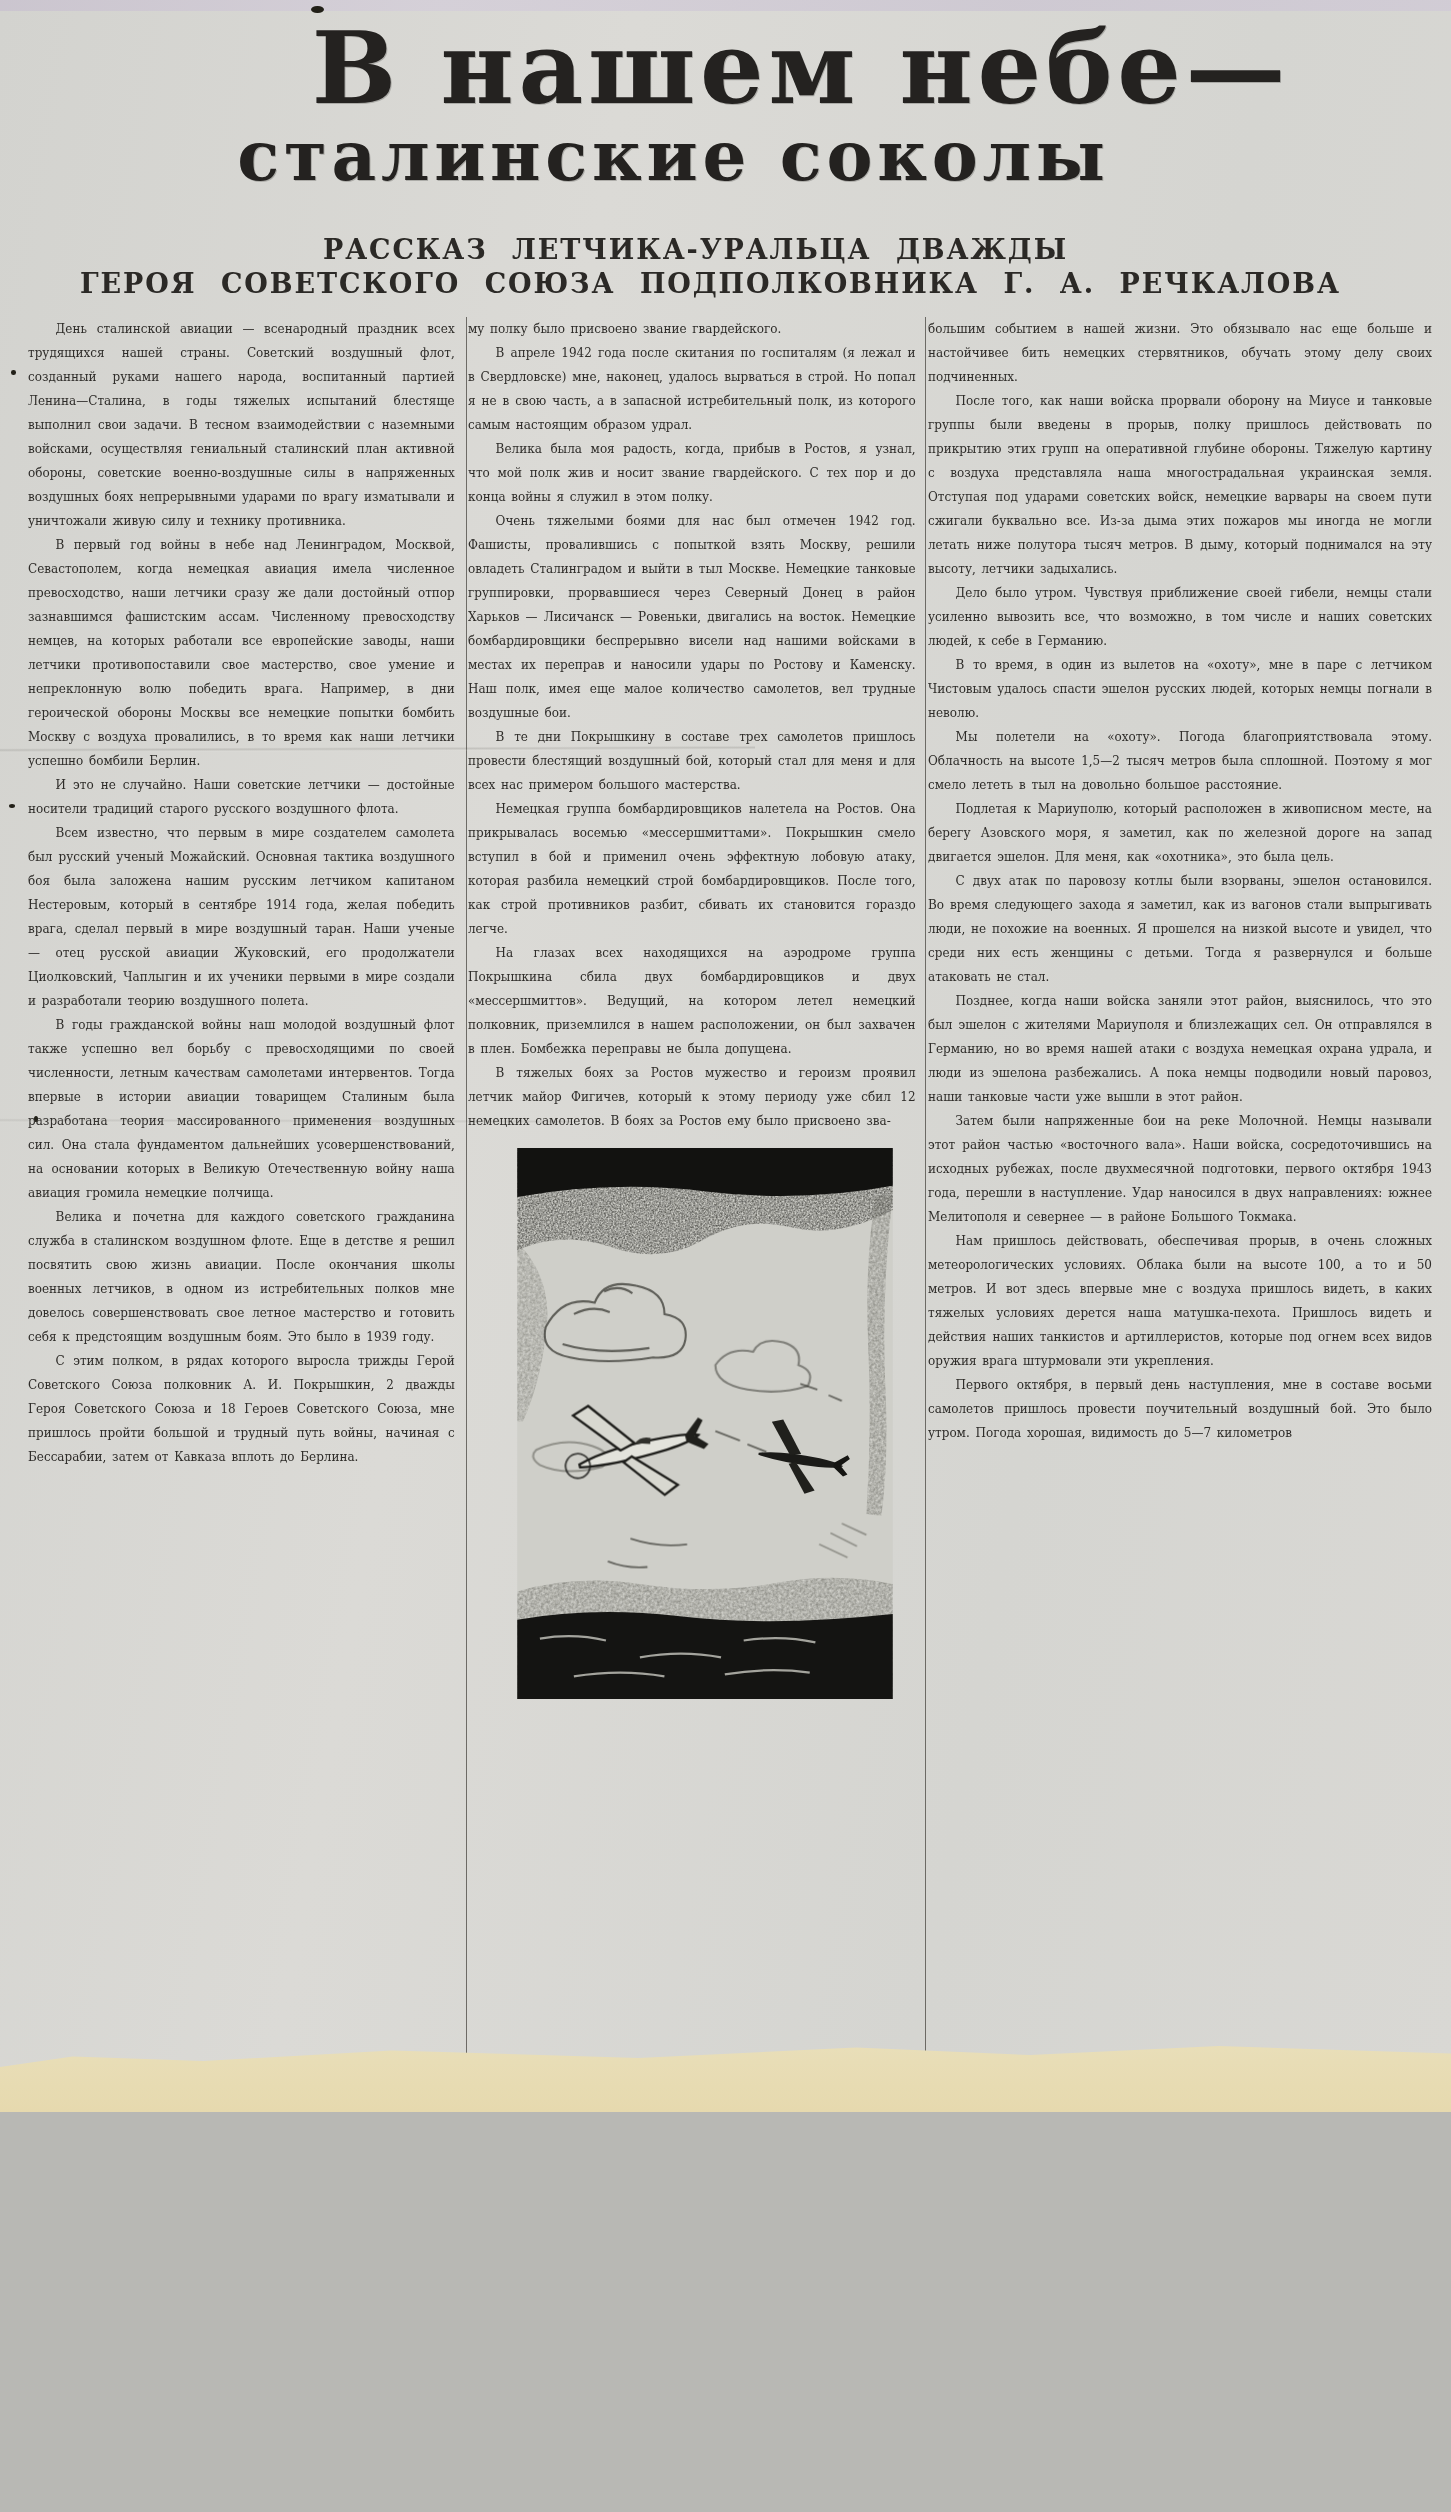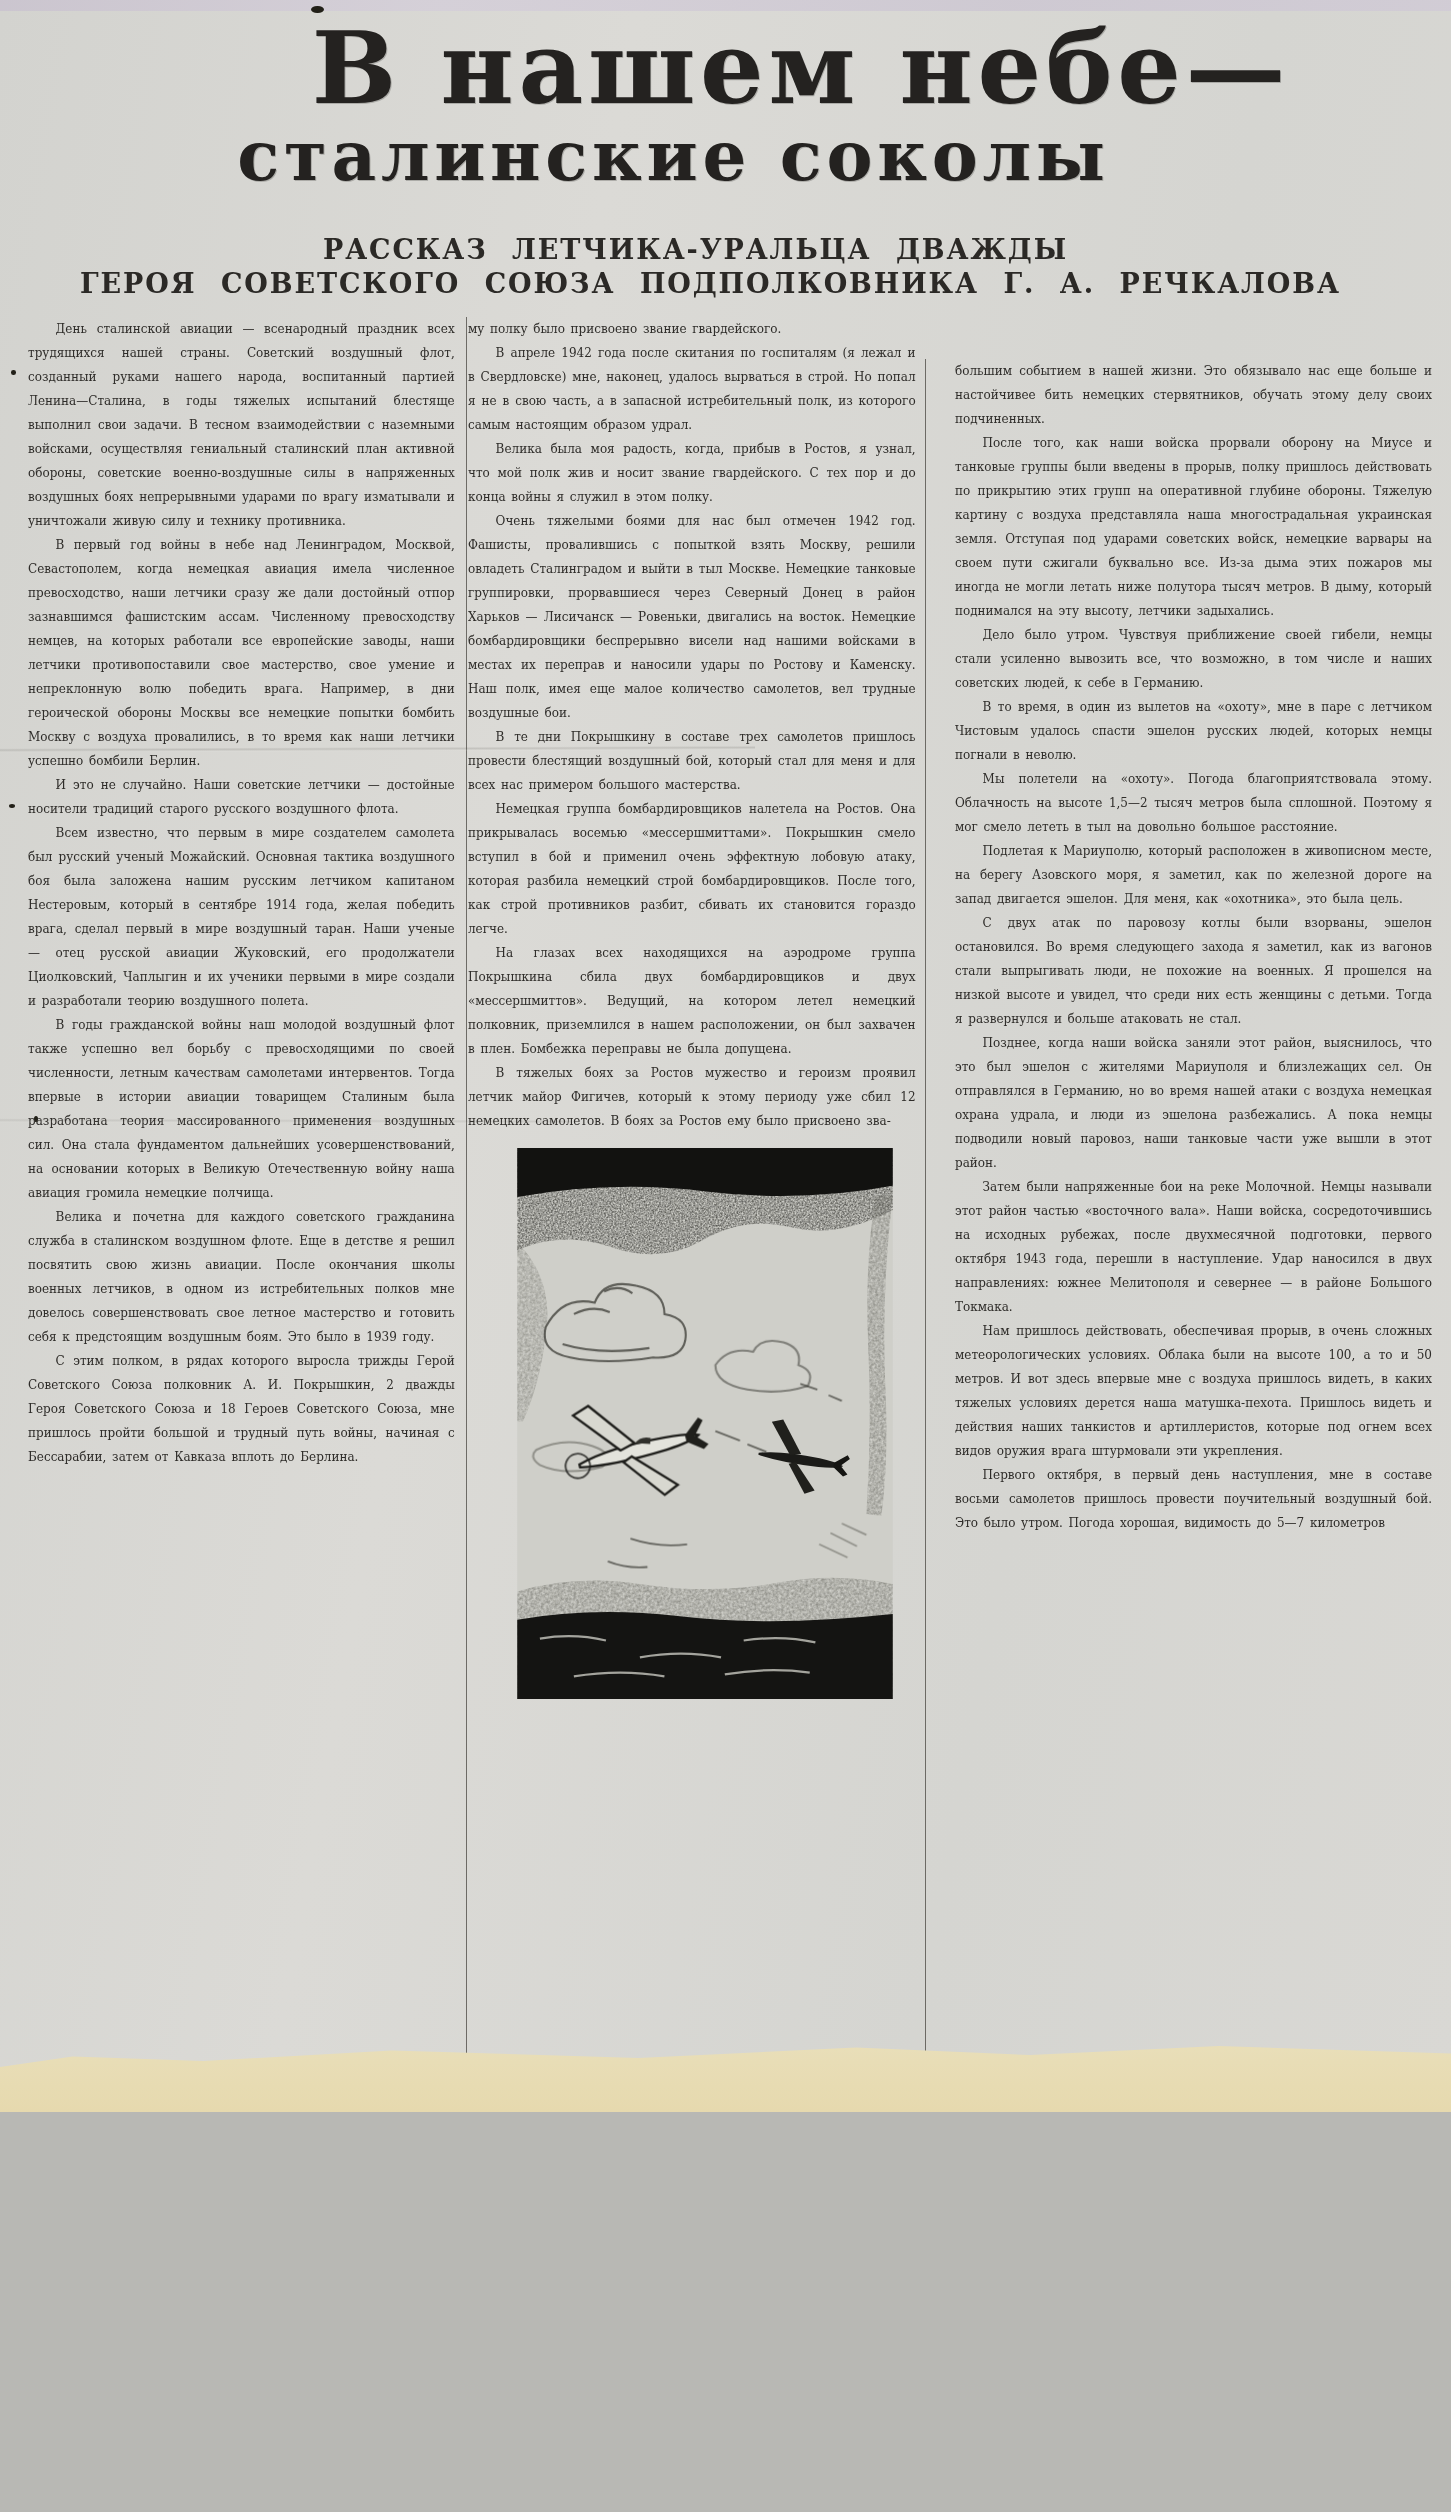--- a/index.html
+++ b/index.html
@@ -26,21 +26,21 @@
   .sub2{top:268px;padding-right:30px;}
   .cols{
     position:absolute;top:317px;left:28px;right:19px;bottom:59px;
     display:flex;align-items:stretch;
   }
   .col{font-size:12px;line-height:24px;text-align:justify;word-spacing:1.9px;overflow:hidden;}
   .col p{margin:0;text-indent:2.3em;}
   .col p.noindent{text-indent:0;}
   .col1{width:438px;flex:none;padding-right:11.3px;box-sizing:border-box;}
   .col2{width:459px;flex:none;border-left:1.9px solid rgba(62,60,54,.7);padding-left:1px;padding-right:9.4px;box-sizing:border-box;}
-  .col3{flex:1;border-left:1.9px solid rgba(62,60,54,.7);padding-left:29px;box-sizing:border-box;margin-top:42px;}
+  .col3{flex:1;border-left:1.9px solid rgba(62,60,54,.7);padding-left:2px;box-sizing:border-box;}
   .illus{margin:15px 0 7.5px 49px;width:376px;height:551px;}
   .illus svg{display:block;width:100%;height:100%;}
   .crease{position:absolute;left:-9.4px;right:-9.4px;height:3.8px;z-index:3;
     background:linear-gradient(to bottom,rgba(90,88,80,0),rgba(68,66,60,.55) 45%,rgba(245,245,240,.5));}
   .crease-main{top:2308px;transform:rotate(-0.35deg);}
   .crease-faint{top:747px;width:52%;left:0;right:auto;opacity:.28;transform:rotate(-0.2deg);}
   .crease-faint2{top:1119px;width:40%;opacity:.18;transform:rotate(0.15deg);}
   .backing{position:absolute;left:0;bottom:0;width:100%;height:75px;
     background:linear-gradient(to bottom,#e9dfba,#e6d9ae);
     clip-path:polygon(0 40%,5% 26%,14% 32%,27% 18%,44% 28%,59% 14%,71% 24%,84% 12%,100% 22%,100% 100%,0 100%);

